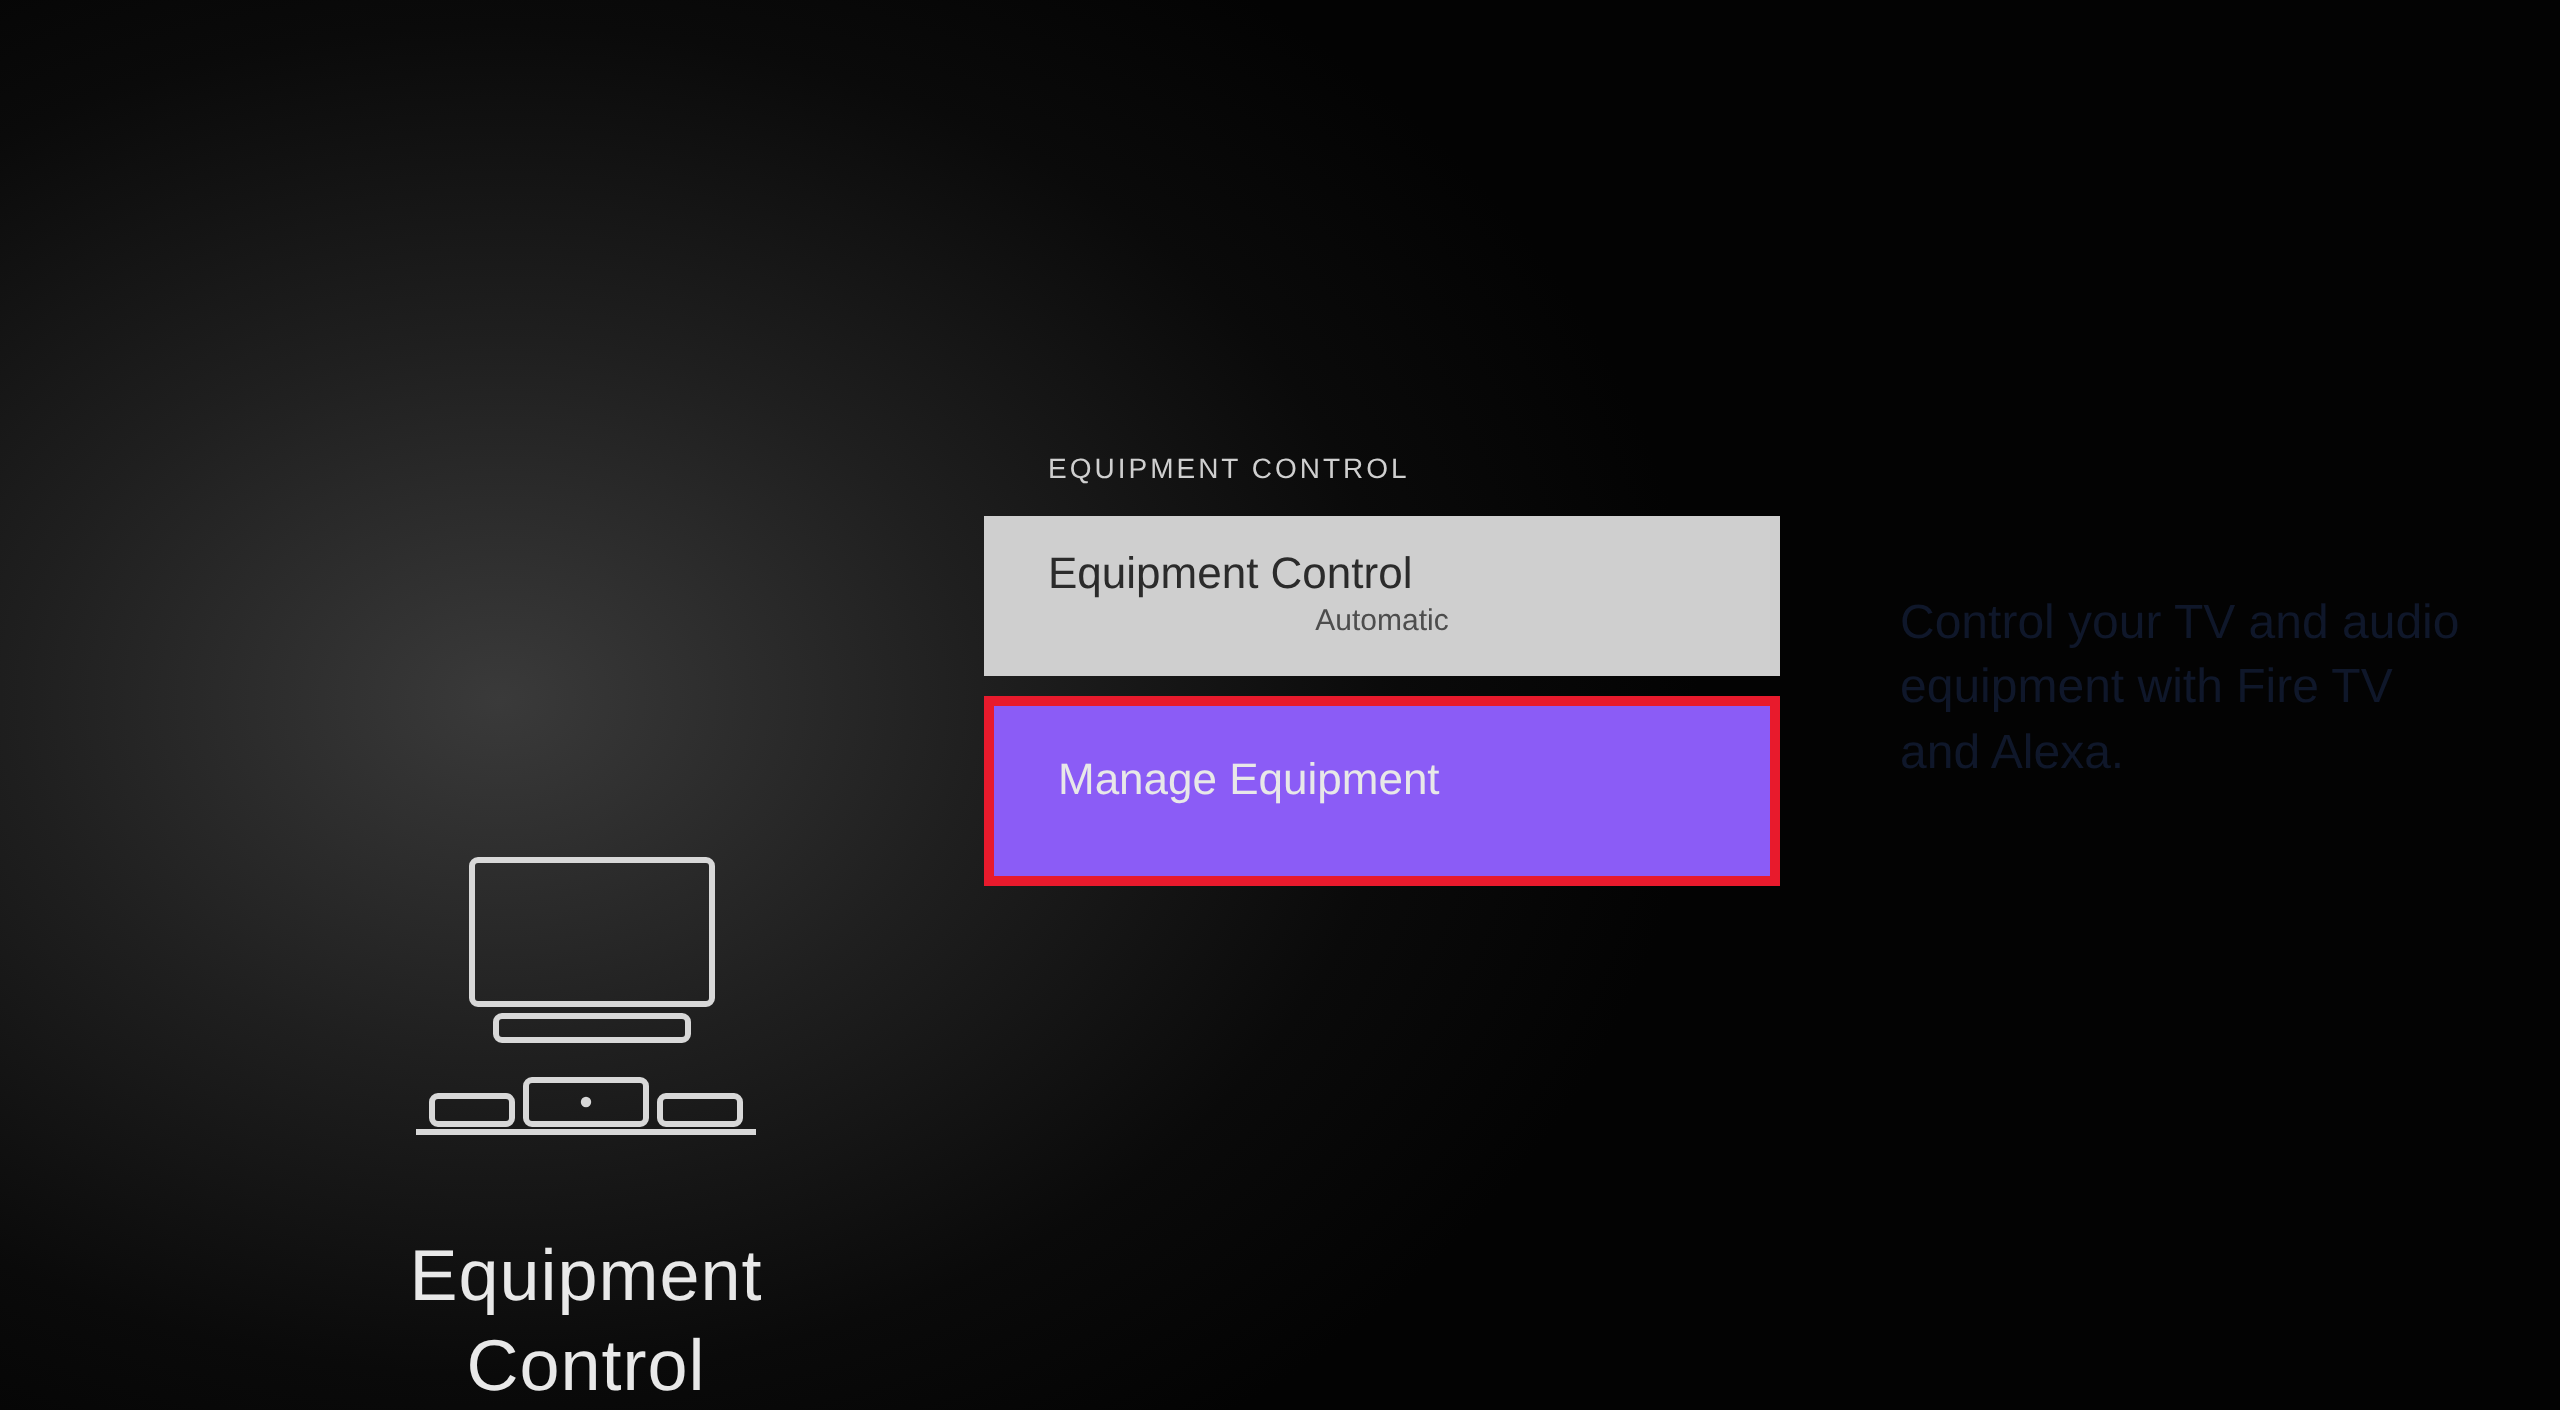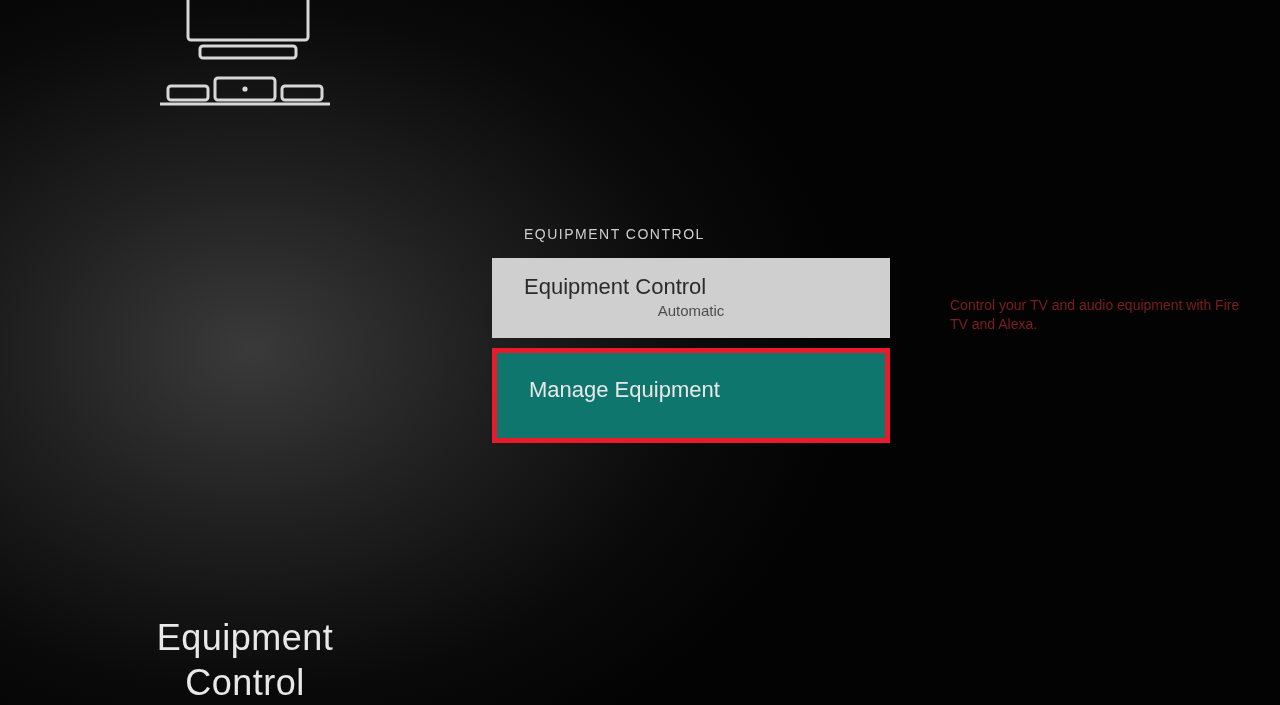--- a/index.html
+++ b/index.html
@@ -19,21 +19,22 @@
   }
   .left-col {
     position: absolute;
     left: 0;
     top: 0;
     width: 490px;
     height: 705px;
     display: flex;
     flex-direction: column;
     align-items: center;
-    justify-content: space-between;
+    justify-content: flex-end;
+    padding-left: 48px;
   }
   .icon-wrap {
     margin-top: -40px;
     margin-bottom: 28px;
   }
   .section-title {
     font-size: 36px;
     font-weight: 300;
     color: #e8e8e8;
     text-align: center;
@@ -65,34 +66,34 @@
   }
   .menu-item.selected {
     top: 258px;
     background: #cfcfcf;
   }
   .menu-item.selected .item-title { color: #2b2b2b; font-size: 22px; font-weight: 400; }
   .menu-item.selected .item-sub   { color: #4d4d4d; font-size: 15px; margin-top: 2px; }
   .menu-item.second {
     top: 348px;
     height: 95px;
-    background: #0f766e;
+    background: #8b5cf6;
     border: 5px solid #e81a2c;   
     padding-top: 24px;
   }
   .menu-item.second .item-title { color: #e8e8e8; font-size: 22px; font-weight: 400; }
   .item-title { line-height: 1.2; }
   .item-sub   { line-height: 1.2; text-align: center; }
   .right-col {
     position: absolute;
     left: 950px;
     top: 296px;
     width: 290px;
-    color: #7f1d1d;
-    font-size: 14px;
+    color: #0f172a;
+    font-size: 24px;
     line-height: 1.35;
     font-weight: 300;
   }
 </style>
 </head>
 <body>
 
 <div class="screen">
 
   <div class="left-col">

